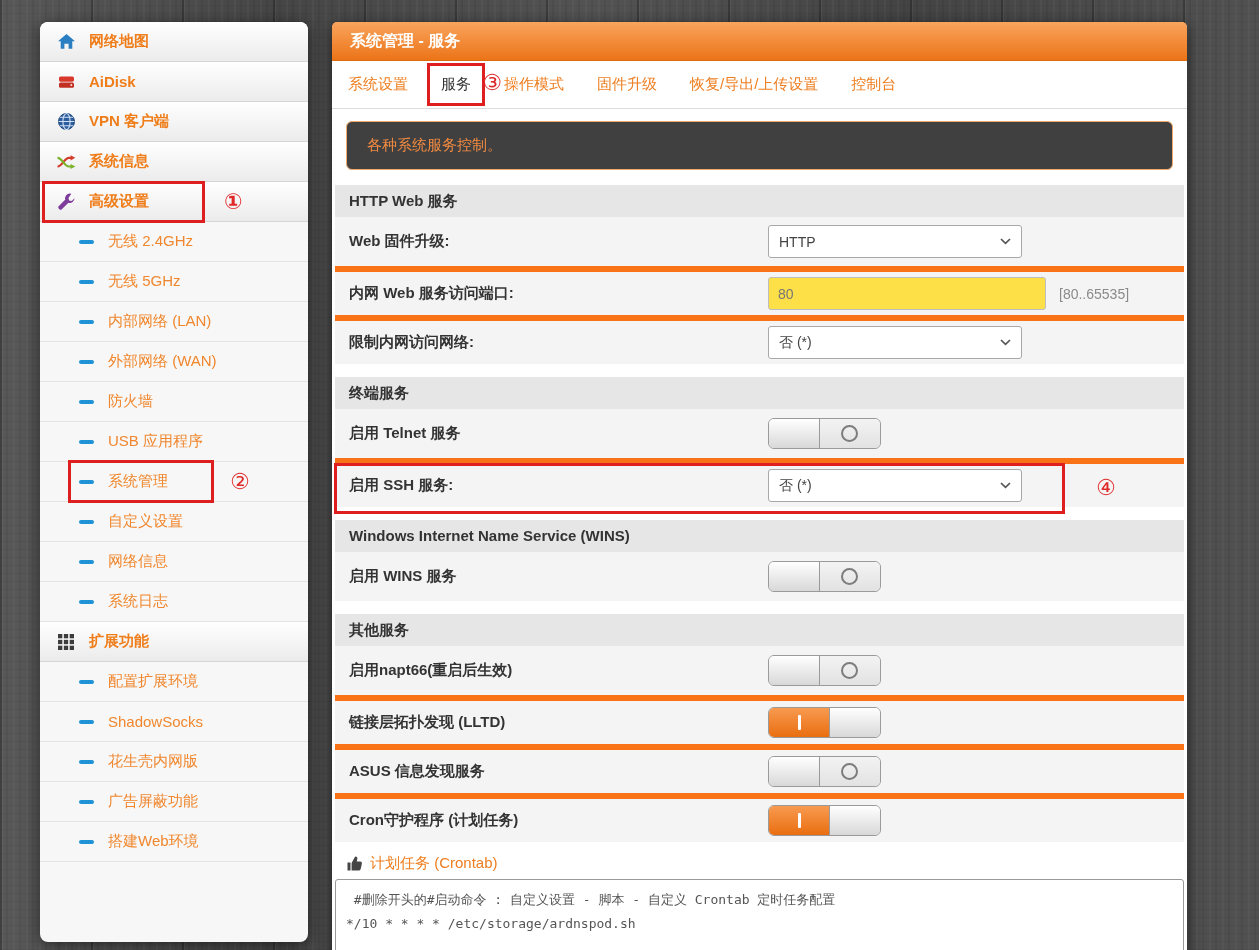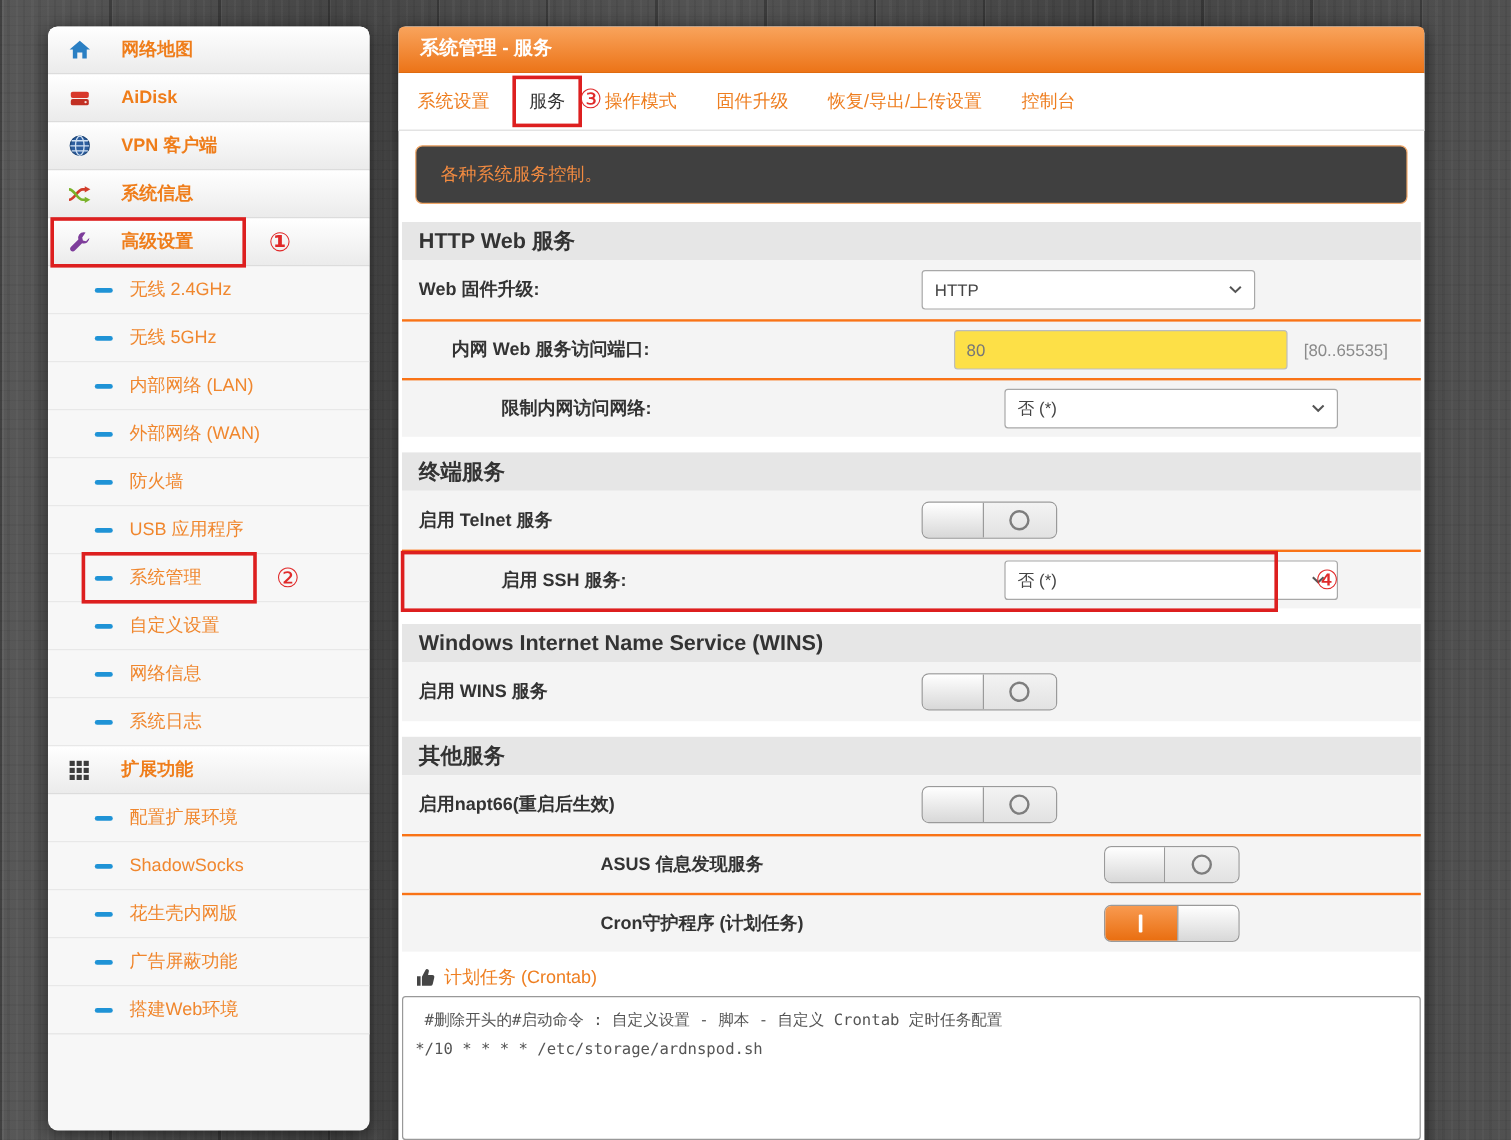--- a/index.html
+++ b/index.html
@@ -14,21 +14,21 @@
       linear-gradient(90deg,#585858,#464646 22%,#535353 47%,#444 72%,#515151);
   }
   
   .sidebar{
     position:absolute;left:40px;top:22px;width:268px;height:920px;
     border-radius:8px;overflow:hidden;background:#f7f7f7;
     box-shadow:0 3px 16px rgba(0,0,0,.55);
   }
   .side-item{height:40px;box-sizing:border-box;display:flex;align-items:center;position:relative;cursor:pointer;}
   .side-item.top{background:linear-gradient(#ffffff,#ebebeb);border-bottom:1px solid #d6d6d6;
-    padding-left:16px;font-weight:bold;color:#ef7d1a;font-size:15px;gap:12px;}
+    padding-left:16px;font-weight:bold;color:#ef7d1a;font-size:15px;}
   .side-item.sub{background:#f7f7f7;border-bottom:1px solid #e4e4e4;
     padding-left:38px;color:#f0872e;font-size:15px;}
   .side-icon{width:20px;height:20px;margin-right:13px;display:flex;align-items:center;justify-content:center;flex:0 0 auto;}
   .side-item.sub .side-icon{width:16px;margin-right:14px;}
   .dash{width:15px;height:4px;background:#1f93d6;border-radius:2px;display:block;}
   
   .main{
     position:absolute;left:332px;top:22px;width:855px;height:940px;
     background:#fff;border-radius:6px 6px 0 0;box-shadow:0 3px 16px rgba(0,0,0,.55);
   }
@@ -36,26 +36,26 @@
     border-radius:5px 5px 0 0;border-bottom:1px solid #df6b10;
     color:#fff;font-weight:bold;font-size:16px;line-height:38px;padding-left:18px;}
   .tabs{height:47px;display:flex;align-items:center;padding-left:16px;border-bottom:1px solid #dcdcdc;background:#fff;}
   .tab{font-size:15px;color:#ee7e20;margin-right:33px;position:relative;cursor:pointer;white-space:nowrap;}
   .tab.active{color:#333;}
   .notice{margin:12px 14px 15px;border:1px solid #f2a868;background:#404040;border-radius:6px;
     color:#f18a40;font-size:15px;padding:14px 20px;}
   
   .form{padding:0 3px;}
   .section-title{background:#e6e6e6;height:32px;line-height:32px;padding-left:14px;
-    font-weight:bold;font-size:18px;color:#333;margin-top:13px;}
+    font-weight:bold;font-size:15px;color:#333;margin-top:13px;}
   .row{background:#f4f4f4;height:49px;box-sizing:border-box;display:flex;align-items:center;position:relative;}
-  .row + .row{border-top:2px solid #f97316;justify-content:center;}
+  .row + .row{border-top:6px solid #f97316;}
   .row-label{flex:0 0 419px;padding-left:14px;font-weight:bold;font-size:15px;color:#333;}
   .row-ctl{display:flex;align-items:center;}
-  .select-box{width:278px;height:33px;box-sizing:border-box;background:#fff;border:1px solid #a8a8a8;
+  .select-box{width:254px;height:33px;box-sizing:border-box;background:#fff;border:1px solid #a8a8a8;
     border-radius:3px;display:flex;align-items:center;justify-content:space-between;
     padding:0 10px;font-size:14px;color:#444;cursor:pointer;}
   .text-input{width:278px;height:33px;box-sizing:border-box;background:#fde047;border:1px solid #bdbdbd;
     border-radius:3px;padding:0 9px;font-size:14px;color:#777;font-family:inherit;}
   .suffix{margin-left:13px;color:#8a8a8a;font-size:14px;}
   .toggle{width:113px;height:31px;box-sizing:border-box;border:1px solid #9a9a9a;border-radius:6px;
     display:flex;overflow:hidden;cursor:pointer;background:#eee;}
   .toggle .handle{flex:0 0 45%;background:linear-gradient(#ffffff,#d8d8d8);}
   .toggle.off .handle{border-right:1px solid #9a9a9a;}
   .toggle.on .handle{border-left:1px solid #9a9a9a;}
@@ -343,20 +343,31 @@
           <div class="row-label" data-name="field-label">启用napt66(重启后生效)</div>
           <div class="row-ctl" data-name="field-control">
             <div class="toggle off" data-name="napt66-toggle">
               <span class="handle" data-name="toggle-handle"></span>
               <span class="zone" data-name="toggle-off-mark">
                 <span class="ring"></span>
               </span>
             </div>
           </div>
         </div>
+        <div class="row" data-name="form-row-lltd">
+          <div class="row-label" data-name="field-label">链接层拓扑发现 (LLTD)</div>
+          <div class="row-ctl" data-name="field-control">
+            <div class="toggle on" data-name="lltd-toggle">
+              <span class="zone" data-name="toggle-on-mark">
+                <span class="ibar"></span>
+              </span>
+              <span class="handle" data-name="toggle-handle"></span>
+            </div>
+          </div>
+        </div>
         <div class="row" data-name="form-row-asus-discovery">
           <div class="row-label" data-name="field-label">ASUS 信息发现服务</div>
           <div class="row-ctl" data-name="field-control">
             <div class="toggle off" data-name="asus-discovery-toggle">
               <span class="handle" data-name="toggle-handle"></span>
               <span class="zone" data-name="toggle-off-mark">
                 <span class="ring"></span>
               </span>
             </div>
           </div>

